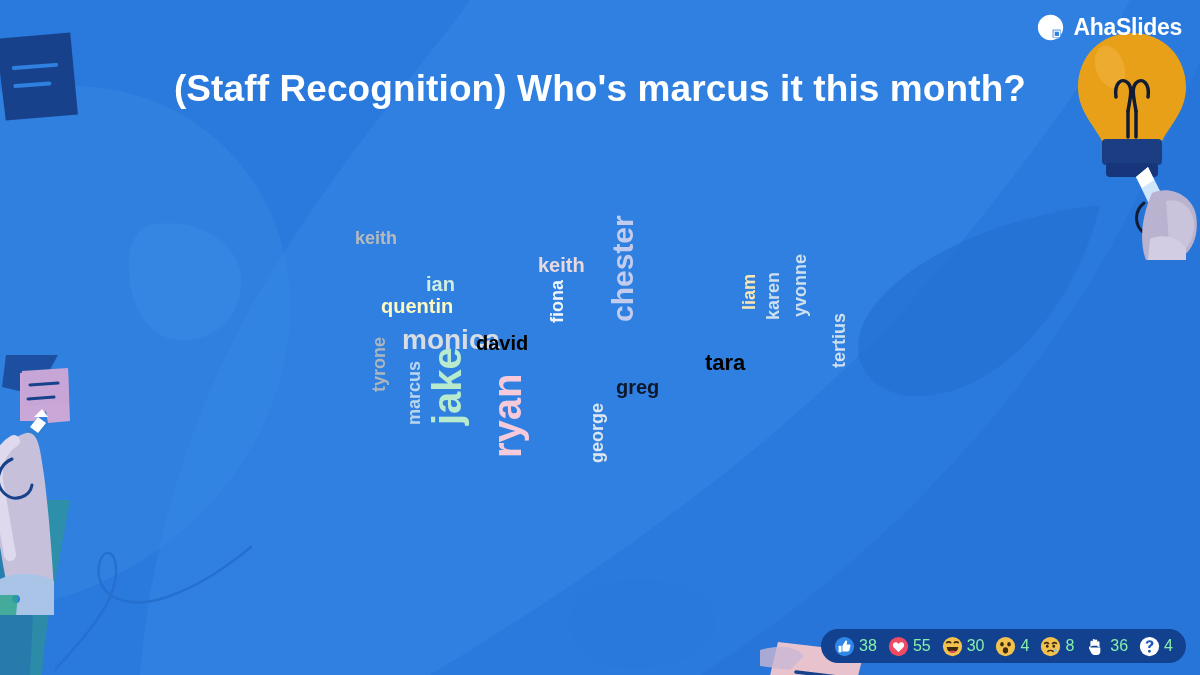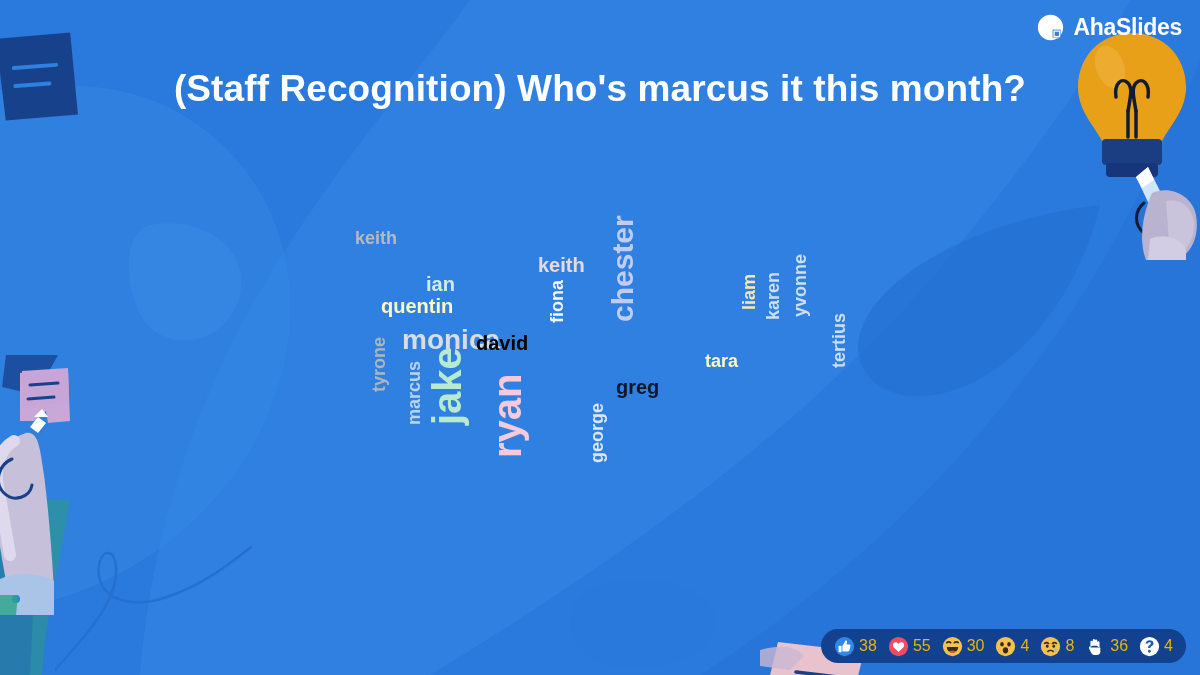--- a/index.html
+++ b/index.html
@@ -94,21 +94,21 @@
   }
   .reaction {
     display: flex; align-items: center; gap: 4px;
     cursor: pointer;
   }
   .reaction .emo {
     width: 21px; height: 21px;
     display: block;
   }
   .reaction .cnt {
-    color: #eab308;
+    color: #86efac;
     font-size: 16px;
     font-weight: normal;
     line-height: 1;
   }
 </style>
 </head>
 <body>
 
 <div id="slide">
 
@@ -224,21 +224,21 @@
       <div class="word rot" style="font-size: 40px; color: rgb(184, 235, 205); left: 427px; top: 425px; transform: rotate(-90deg);">jake</div>
       <div class="word rot" style="font-size: 40px; color: rgb(246, 201, 219); left: 487px; top: 458px; transform: rotate(-90deg);">ryan</div>
       <div class="word rot" style="font-size: 30px; color: rgb(194, 204, 239); left: 608px; top: 322px; transform: rotate(-90deg);">chester</div>
       <div class="word" style="font-size: 28px; color: rgb(217, 221, 227); left: 402px; top: 326px;">monica</div>
       <div class="word" style="font-size: 20px; color: #fef9c3; left: 381px; top: 296px;">quentin</div>
       <div class="word" style="font-size: 20px; color: rgb(232, 217, 222); left: 538px; top: 255px;">keith</div>
       <div class="word" style="font-size: 20px; color: #0f172a; left: 616px; top: 377px; text-align: right;">greg</div>
       <div class="word" style="font-size: 20px; color: rgb(207, 238, 226); left: 426px; top: 274px;">ian</div>
       <div class="word" style="font-size: 20px; color: #000000; left: 476px; top: 333px;">david</div>
       <div class="word" style="font-size: 18px; color: rgb(182, 186, 191); left: 355px; top: 229px;">keith</div>
-      <div class="word" style="font-size: 18px; color: #fef9c3; left: 705px; top: 352px; text-align: right;">tara</div>
+      <div class="word" style="font-size: 22px; color: #000000; left: 705px; top: 352px; text-align: right;">tara</div>
       <div class="word rot" style="font-size: 18px; color: rgb(248, 231, 180); left: 740px; top: 310px; transform: rotate(-90deg);">liam</div>
       <div class="word rot" style="font-size: 18px; color: rgb(206, 223, 240); left: 764px; top: 320px; transform: rotate(-90deg);">karen</div>
       <div class="word rot" style="font-size: 18px; color: rgb(206, 223, 240); left: 791px; top: 317px; transform: rotate(-90deg);">yvonne</div>
       <div class="word rot" style="font-size: 18px; color: rgb(206, 223, 240); left: 830px; top: 368px; transform: rotate(-90deg);">tertius</div>
       <div class="word rot" style="font-size: 18px; color: rgb(240, 245, 250); left: 548px; top: 323px; transform: rotate(-90deg);">fiona</div>
       <div class="word rot" style="font-size: 18px; color: rgb(185, 212, 239); left: 405px; top: 425px; transform: rotate(-90deg);">marcus</div>
       <div class="word rot" style="font-size: 18px; color: rgb(173, 181, 189); left: 370px; top: 392px; transform: rotate(-90deg);">tyrone</div>
       <div class="word rot" style="font-size: 18px; color: rgb(221, 231, 242); left: 588px; top: 463px; transform: rotate(-90deg);">george</div>
     </div>
 

